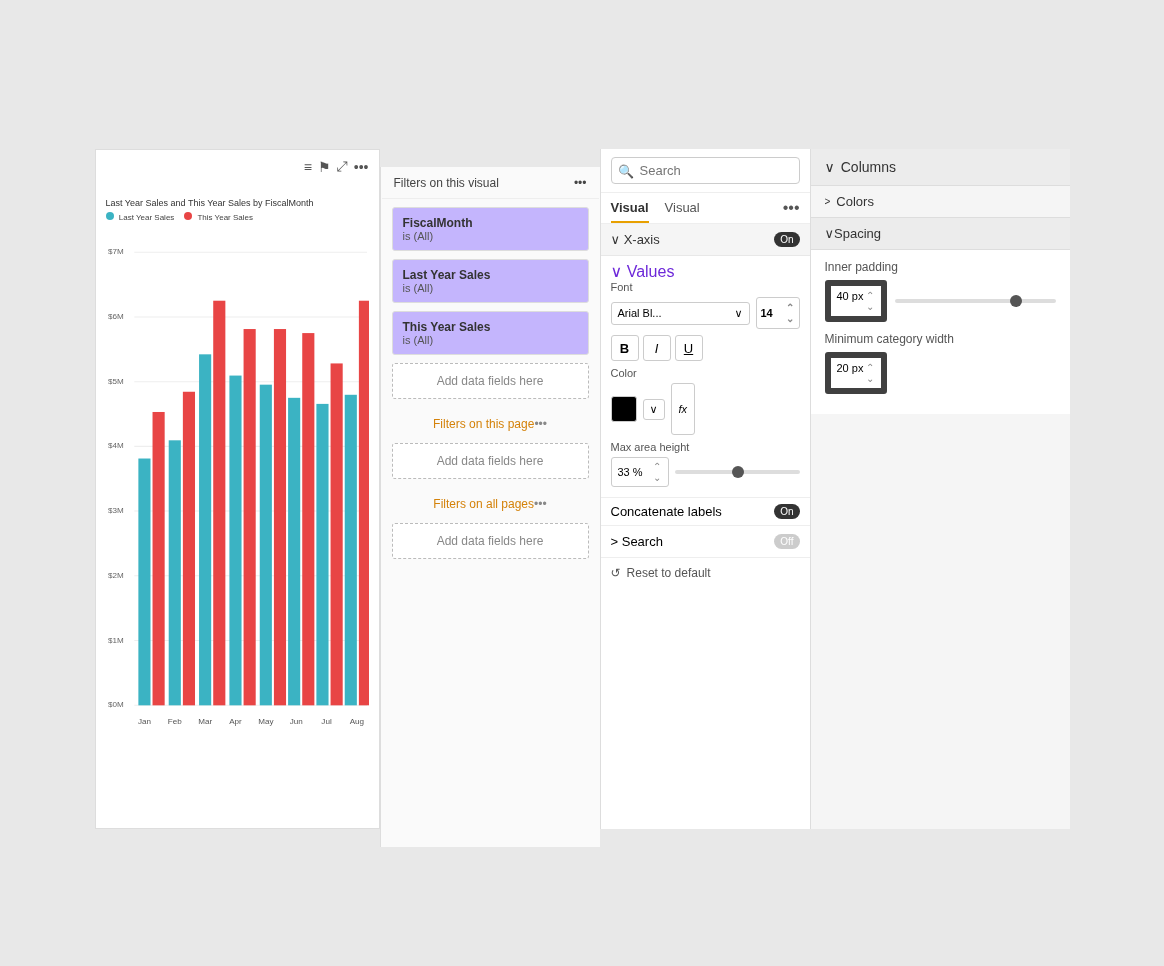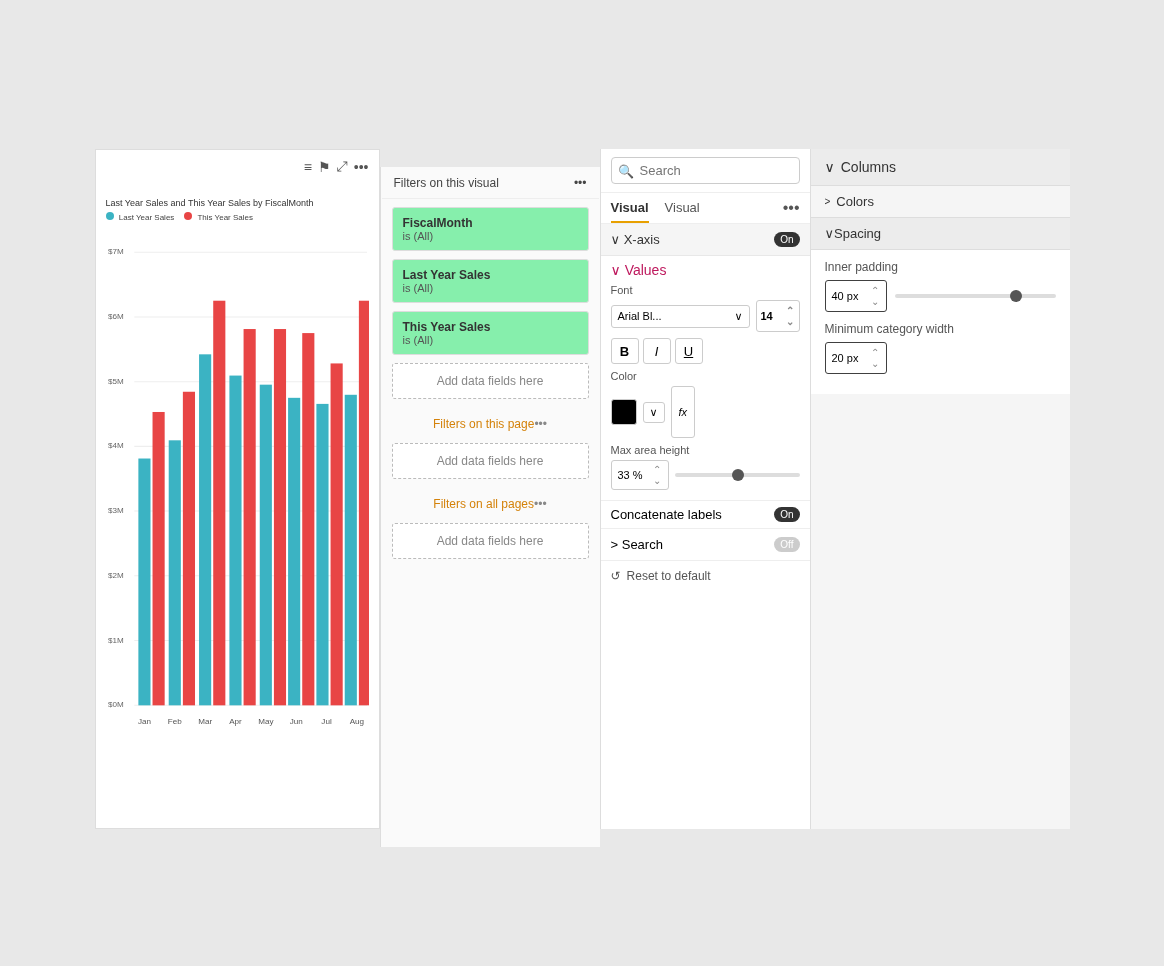--- a/index.html
+++ b/index.html
@@ -99,21 +99,21 @@
       display: flex;
       justify-content: space-between;
       align-items: center;
       padding: 8px 12px;
       font-size: 12px;
       color: #444;
       border-bottom: 1px solid #eee;
     }
 
     .filter-card {
-      background: #86efac;
+      background: #c4b5fd;
       border: 1px solid #ddd;
       border-radius: 3px;
       margin: 8px 10px;
       padding: 8px 10px;
       font-size: 12px;
     }
 
     .filter-card-title {
       font-weight: 600;
       color: #333;
@@ -252,23 +252,22 @@
       font-size: 10px;
       padding: 2px 6px;
     }
 
     .sub-section {
       padding: 6px 10px;
       border-bottom: 1px solid #eee;
     }
 
     .sub-section-title {
-      font-size: 14px;
-      color: #be185d;
-      margin-bottom: 6px;
+      font-size: 16px;
+      color: #6d28d9;
     }
 
     .label-sm {
       font-size: 11px;
       color: #555;
       margin-bottom: 4px;
     }
 
     .font-row {
       display: flex;
@@ -480,28 +479,27 @@
     }
 
     .spacing-row {
       display: flex;
       align-items: center;
       gap: 8px;
       margin-bottom: 10px;
     }
 
     .px-box {
-      border: 1px solid #404040;
+      border: 6px solid #404040;
       border-radius: 3px;
       padding: 4px 6px;
       font-size: 11px;
       width: 62px;
       display: flex;
       justify-content: space-between;
-      align-items: center;
     }
 
     .px-slider {
       flex: 1;
       height: 4px;
       background: #ddd;
       border-radius: 2px;
       position: relative;
     }
 

